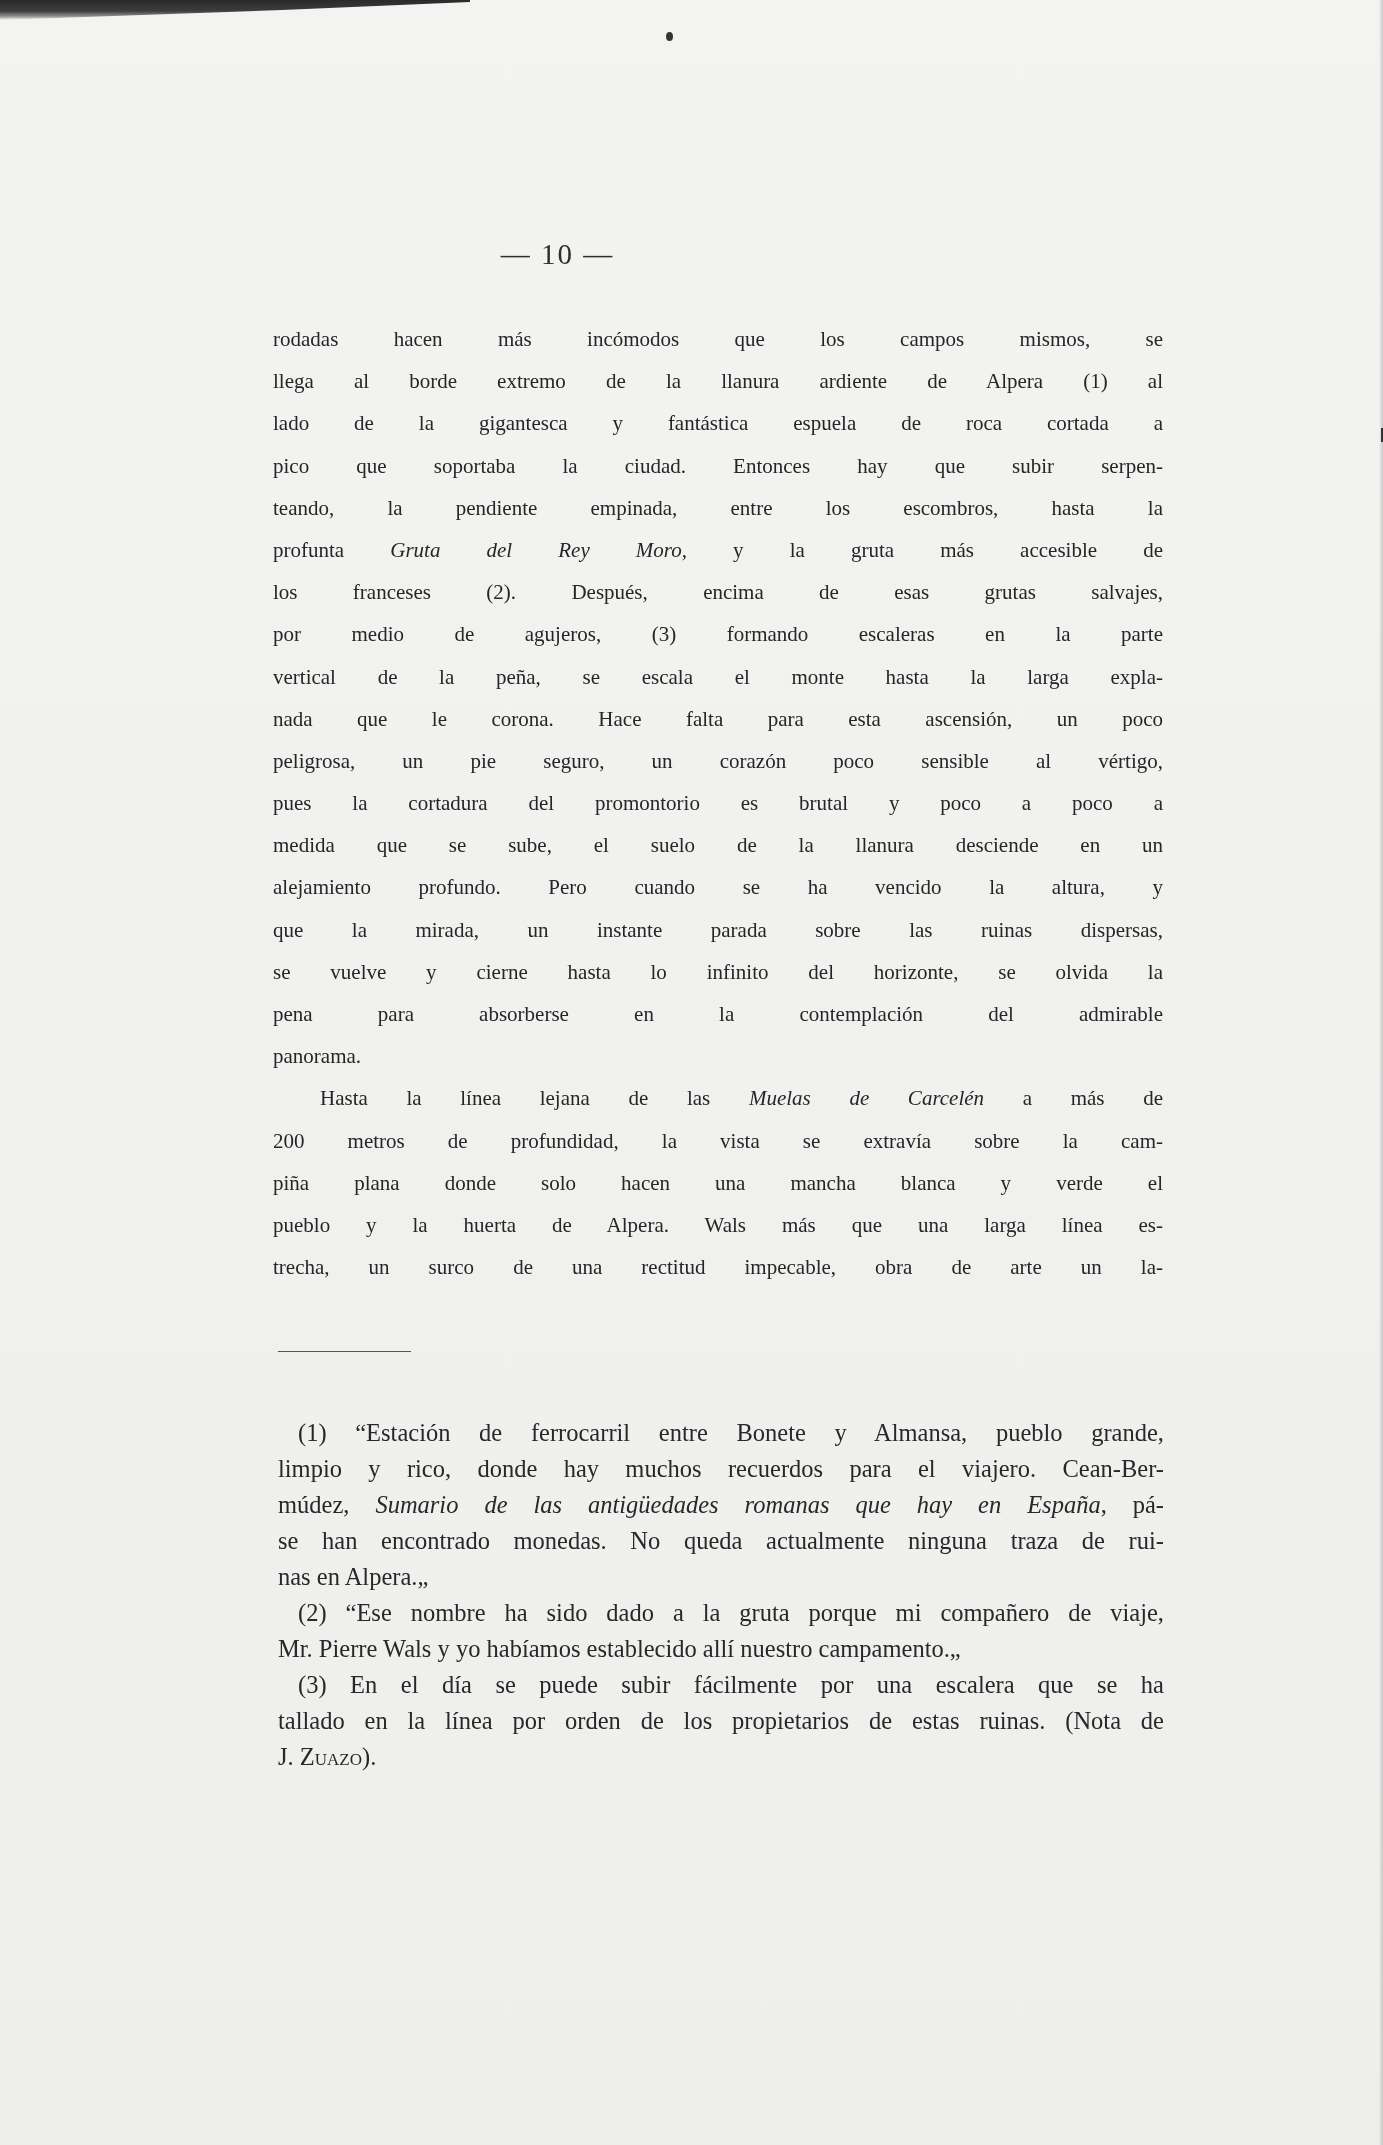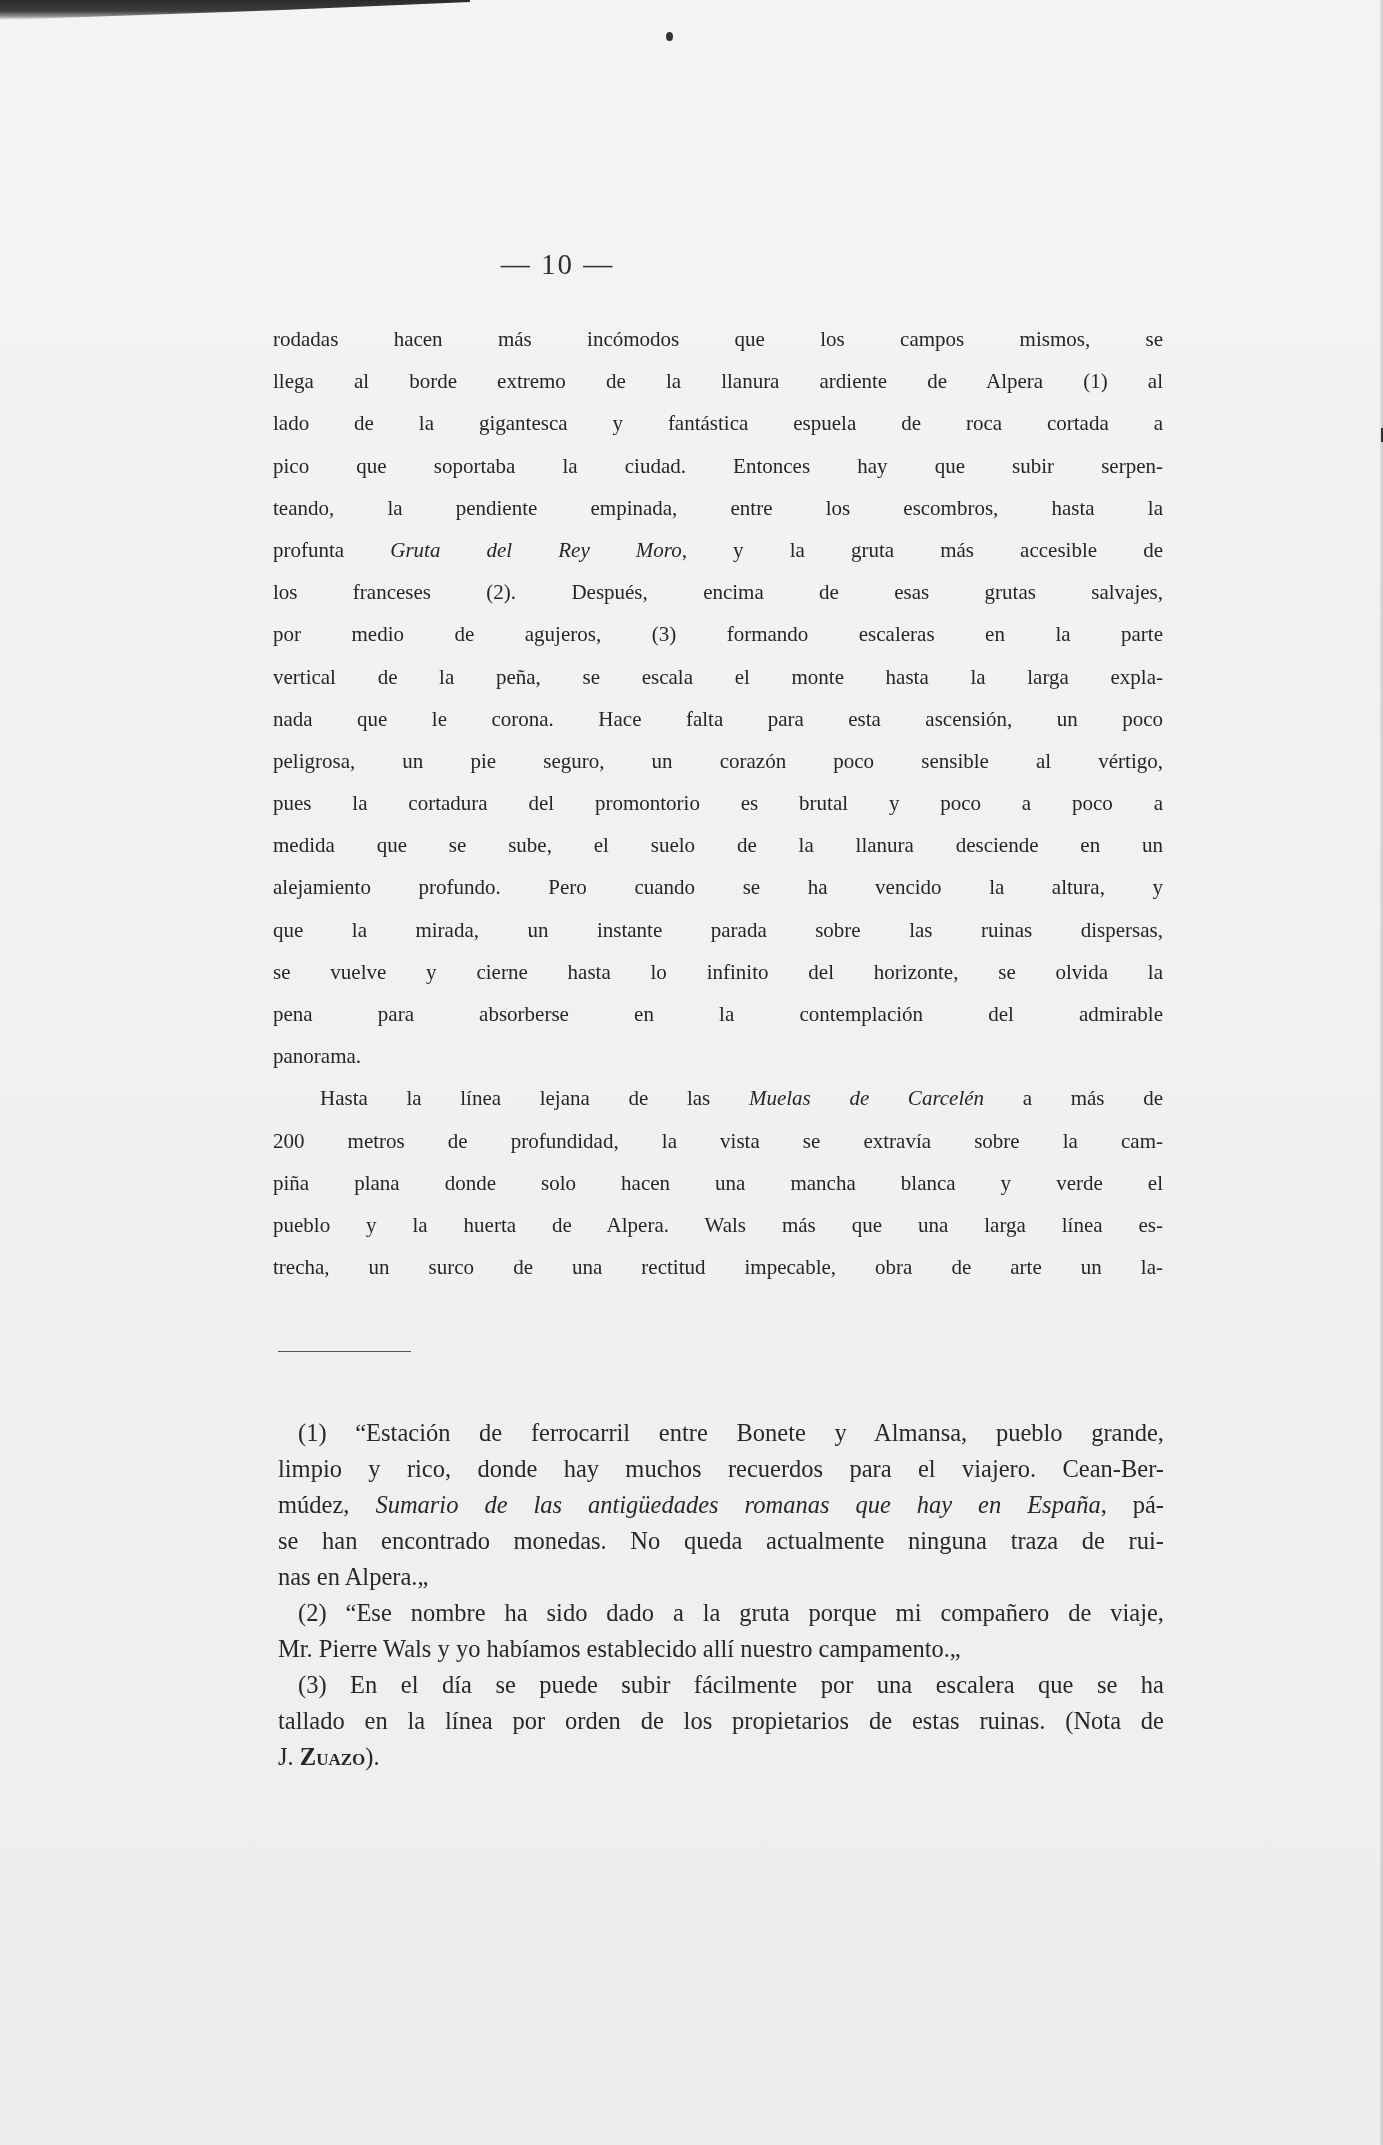--- a/index.html
+++ b/index.html
@@ -17,21 +17,21 @@
     position: absolute; left: 0; top: 0; width: 470px; height: 20px;
     background: linear-gradient(180deg, #2a2a2a 0%, #3d3d3d 55%, #8a8a8a 80%, rgba(200,200,200,0) 100%);
     clip-path: polygon(0 0, 100% 0, 100% 10%, 60% 50%, 0 100%);
   }
   .scan-edge-right {
     position: absolute; right: 0; top: 0; width: 4px; height: 2145px;
     background: linear-gradient(90deg, rgba(0,0,0,0) 0%, rgba(120,120,120,0.35) 100%);
   }
   .speck { position: absolute; background: #333; border-radius: 50%; }
   .page-number {
-    position: absolute; top: 248px; left: 0; width: 1115px; text-align: center;
+    position: absolute; top: 238px; left: 0; width: 1115px; text-align: center;
     font-family: "Liberation Serif", serif; font-size: 29px; color: #2e2e2e;
     letter-spacing: 2px;
   }
   .body-text {
     position: absolute; left: 273px; width: 890px; top: 318px;
     font-family: "Liberation Serif", serif; font-size: 21px; line-height: 42.2px;
     color: #262626;
   }
   .line {
     display: block; height: 42.2px; white-space: nowrap;
@@ -48,21 +48,21 @@
     position: absolute; left: 278px; width: 886px; top: 1415px;
     font-family: "Liberation Serif", serif; font-size: 24.5px; line-height: 36px;
     color: #282828;
   }
   .fline {
     display: block; height: 36px; white-space: nowrap;
     text-align: justify; text-align-last: justify;
   }
   .fline.last { text-align-last: left; }
   .fline.indent { padding-left: 20px; }
-  .smallcaps { font-variant: small-caps; font-weight: bold; }
+  .smallcaps { font-variant: small-caps; }
 </style>
 </head>
 <body>
 
 <div class="page">
   <div class="scan-edge-top"></div>
   <div class="scan-edge-right"></div>
   <div class="speck" style="left:666px;top:32px;width:7px;height:9px;"></div>
   <div class="speck" style="left:1381px;top:428px;width:2px;height:14px;border-radius:0;"></div>
 

